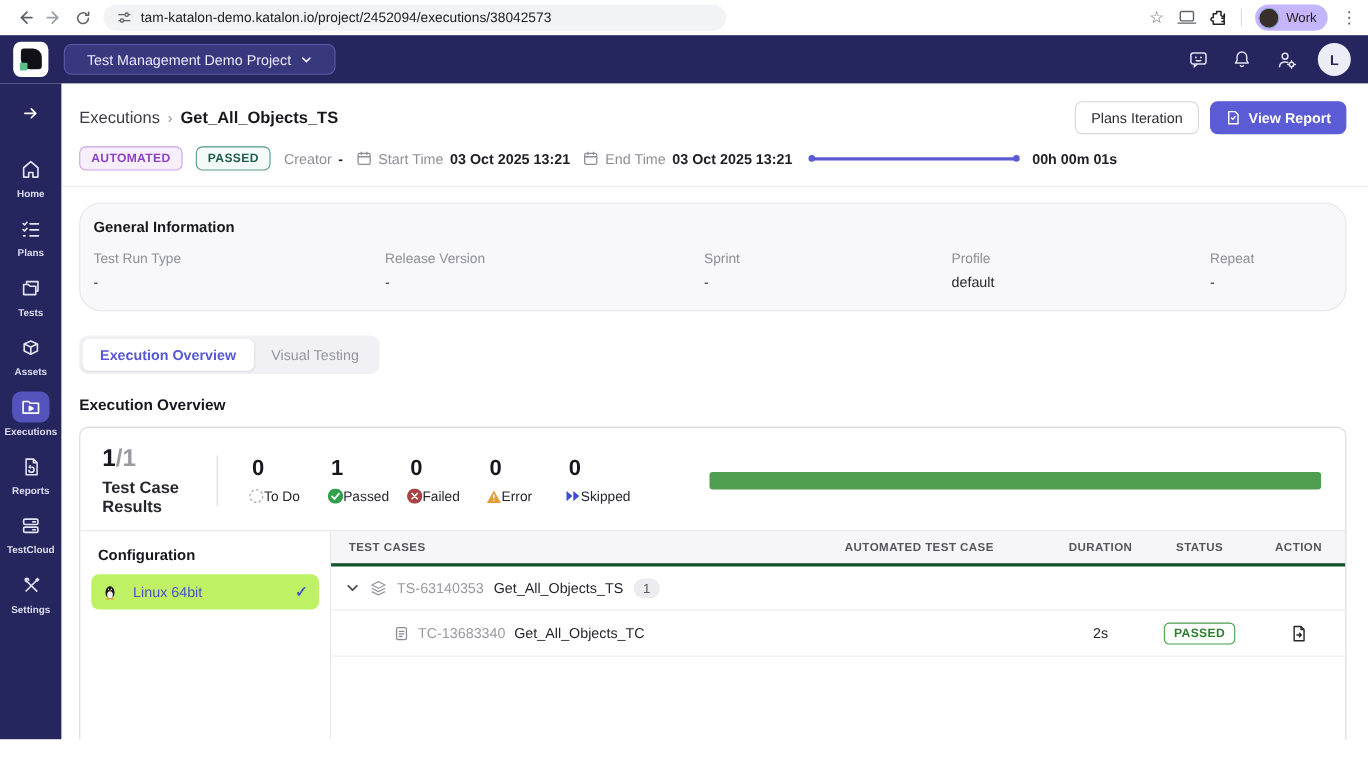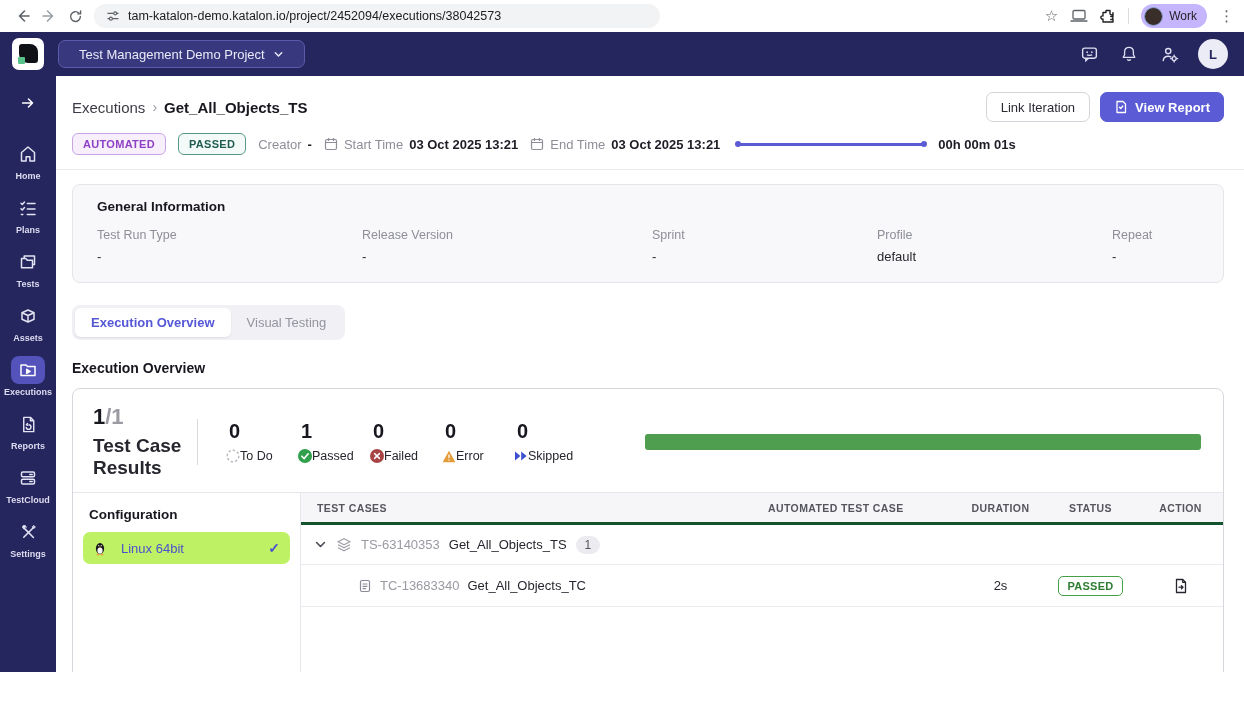--- a/index.html
+++ b/index.html
@@ -51,40 +51,40 @@
   .badge-passed-hdr { font-size:11px; font-weight:bold; letter-spacing:.3px; color:#1f5c50; background:#f4faf8; border:1px solid #57988a; border-radius:6px; padding:4px 10px; }
   .meta-label { color:#8e8e99; }
   .meta-value { color:#1d1d26; font-weight:bold; }
   .meta-group { display:flex; align-items:center; gap:6px; }
   .timeline { width:190px; height:3px; background:#5b5bd6; border-radius:2px; position:relative; margin-left:4px; }
   .timeline::before,.timeline::after { content:""; position:absolute; top:-1.5px; width:6px; height:6px; border-radius:50%; background:#5b5bd6; }
   .timeline::before { left:-1px; } .timeline::after { right:-1px; }
   .hdr-divider { border-bottom:1px solid #ebebef; margin-top:14px; }
 
   
-  .gi-panel { margin:14px 20px 0 16px; background:#f8f8fa; border:1px solid #e5e5ea; border-radius:8px; padding:14px 24px 18px; }
+  .gi-panel { margin:14px 20px 0 16px; background:#f8f8fa; border:1px solid #e5e5ea; border-radius:20px; padding:14px 12px 18px; }
   .gi-title { font-size:13.5px; font-weight:bold; color:#17171f; }
   .gi-fields { display:grid; grid-template-columns:265px 290px 225px 235px 1fr; margin-top:14px; }
   .gi-label { font-size:12.5px; color:#8e8e99; }
   .gi-value { margin-top:7px; font-size:13px; color:#26262e; }
 
   
   .tabbar { display:inline-flex; background:#f1f1f5; border-radius:8px; padding:3px; margin:22px 0 0 16px; }
   .tab { padding:7px 16px; border-radius:6px; font-size:13px; color:#94949f; cursor:pointer; }
   .tab.active { background:#fff; color:#5557d6; font-weight:bold; box-shadow:0 1px 2px rgba(0,0,0,.08); }
 
   .section-title { margin:20px 0 0 16px; font-size:14px; font-weight:bold; color:#17171f; }
 
   
   .card { margin:12px 20px 0 16px; border:1px solid #d7d7de; border-radius:8px; height:338px; overflow:hidden; background:#fff; }
   .stats-row { display:flex; align-items:center; padding:15px 18px 13px 20px; }
   .summary { width:104px; }
   .ratio { font-size:22px; font-weight:bold; }
   .ratio .cur { color:#17171f; } .ratio .tot { color:#9a9aa3; font-weight:bold; }
-  .summary-label { margin-top:5px; font-size:19px; color:#26262e; font-weight:bold; }
+  .summary-label { margin-top:5px; font-size:15px; color:#26262e; font-weight:bold; }
   .v-div { width:1px; height:46px; background:#d9d9df; margin-right:28px; }
   .stat { margin-right:16px; min-width:56px; }
   .stat-count { font-size:20px; font-weight:bold; color:#17171f; padding-left:3px; }
   .stat-bottom { margin-top:6px; display:flex; align-items:center; gap:0; }
   .stat-label { font-size:12.5px; color:#26262e; }
   .progress { flex:1; height:16px; background:#4f9e4f; border-radius:3px; margin-left:56px; margin-right:4px; }
 
   
   .panes { display:flex; border-top:1px solid #e6e6ec; height:264px; }
   .config-pane { width:228px; border-right:1px solid #e6e6ec; padding:10px; flex-shrink:0; }
@@ -297,21 +297,21 @@
   </aside>
 
   <main class="main">
 
     
     <div class="crumb-row">
       <span class="crumb">Executions</span>
       <span class="crumb-sep">›</span>
       <span class="crumb-title">Get_All_Objects_TS</span>
       <div class="hdr-buttons">
-        <button class="btn-secondary">Link Iteration</button>
+        <button class="btn-secondary">Plans Iteration</button>
         <button class="btn-primary">
           <svg width="14" height="14" viewBox="0 0 14 14" fill="none" stroke="#fff" stroke-width="1.3" stroke-linejoin="round">
               <path d="M3 1.5h6L11.5 4v8.5H3z"></path>
               <path d="M5.5 7.2l1.3 1.3 2-2.5" stroke-linecap="round"></path>
             </svg>
           <span>View Report</span>
         </button>
       </div>
     </div>
 

